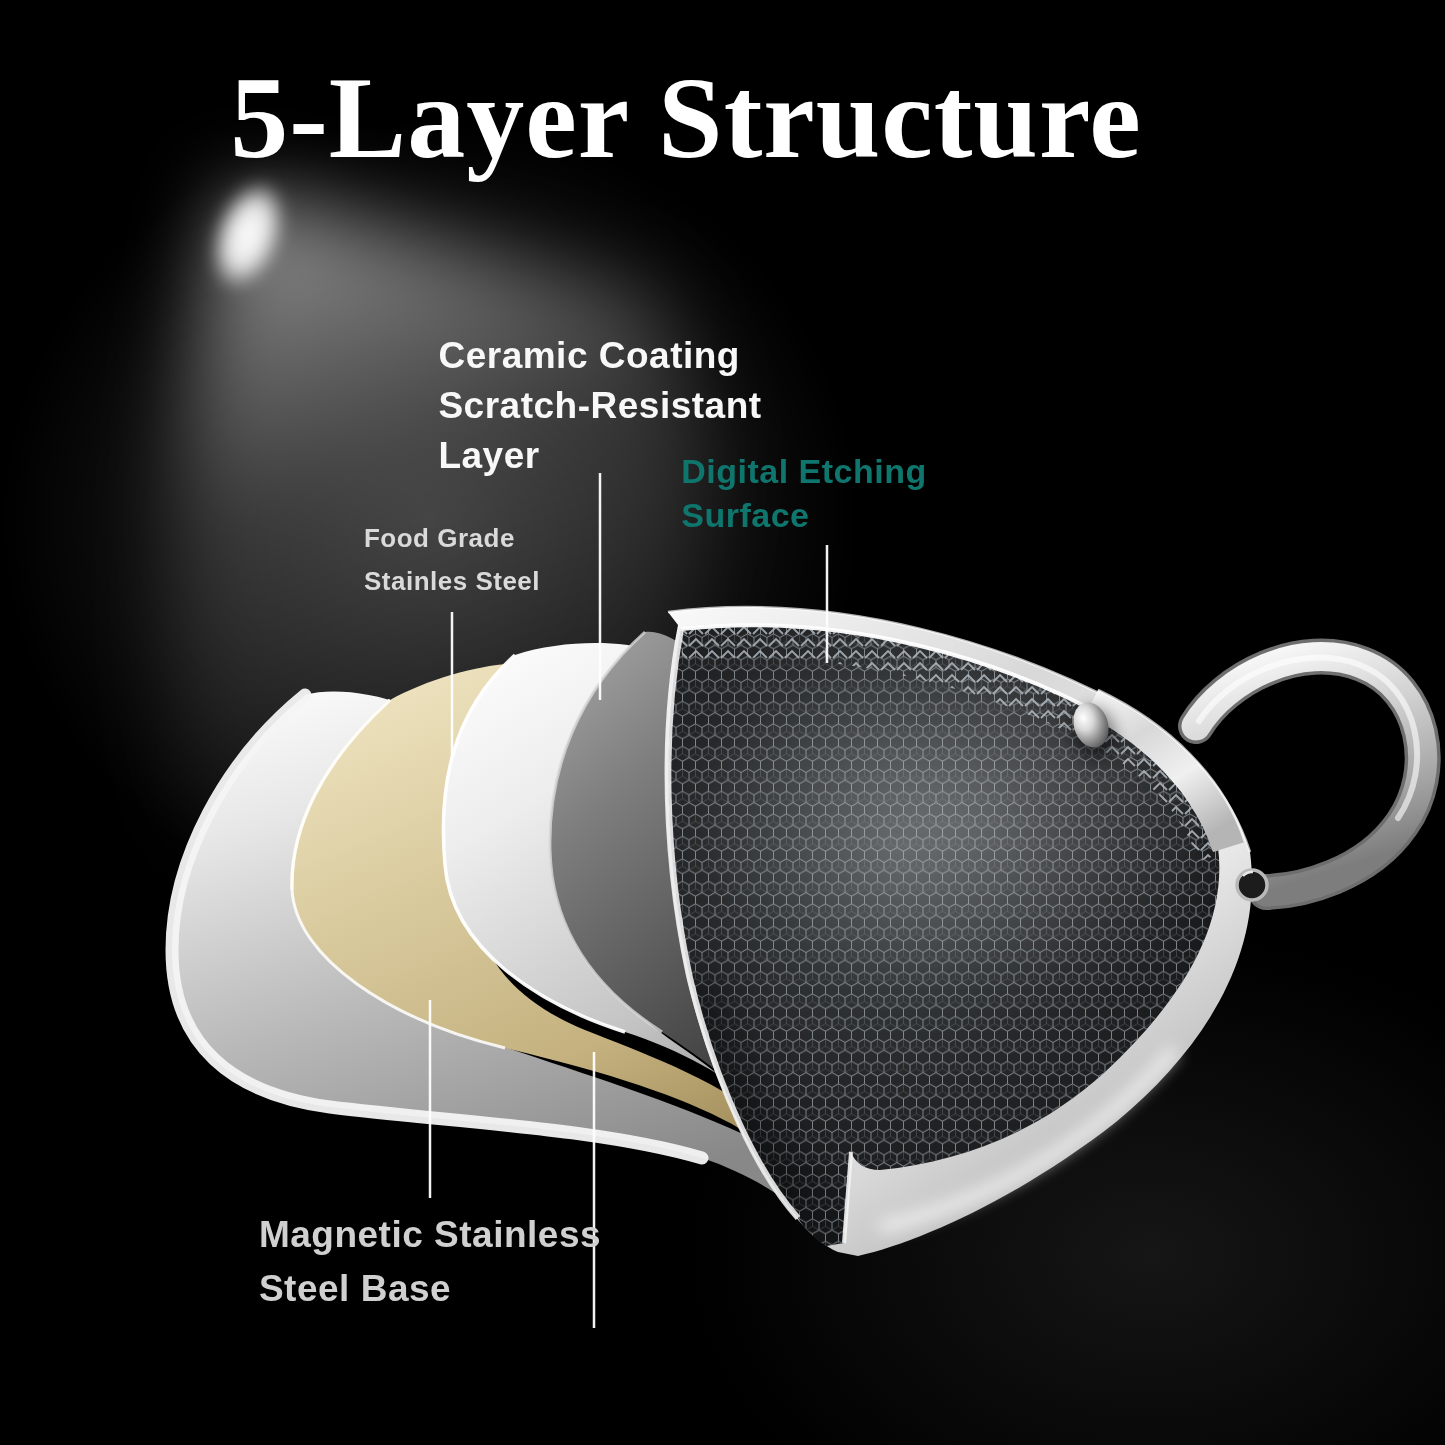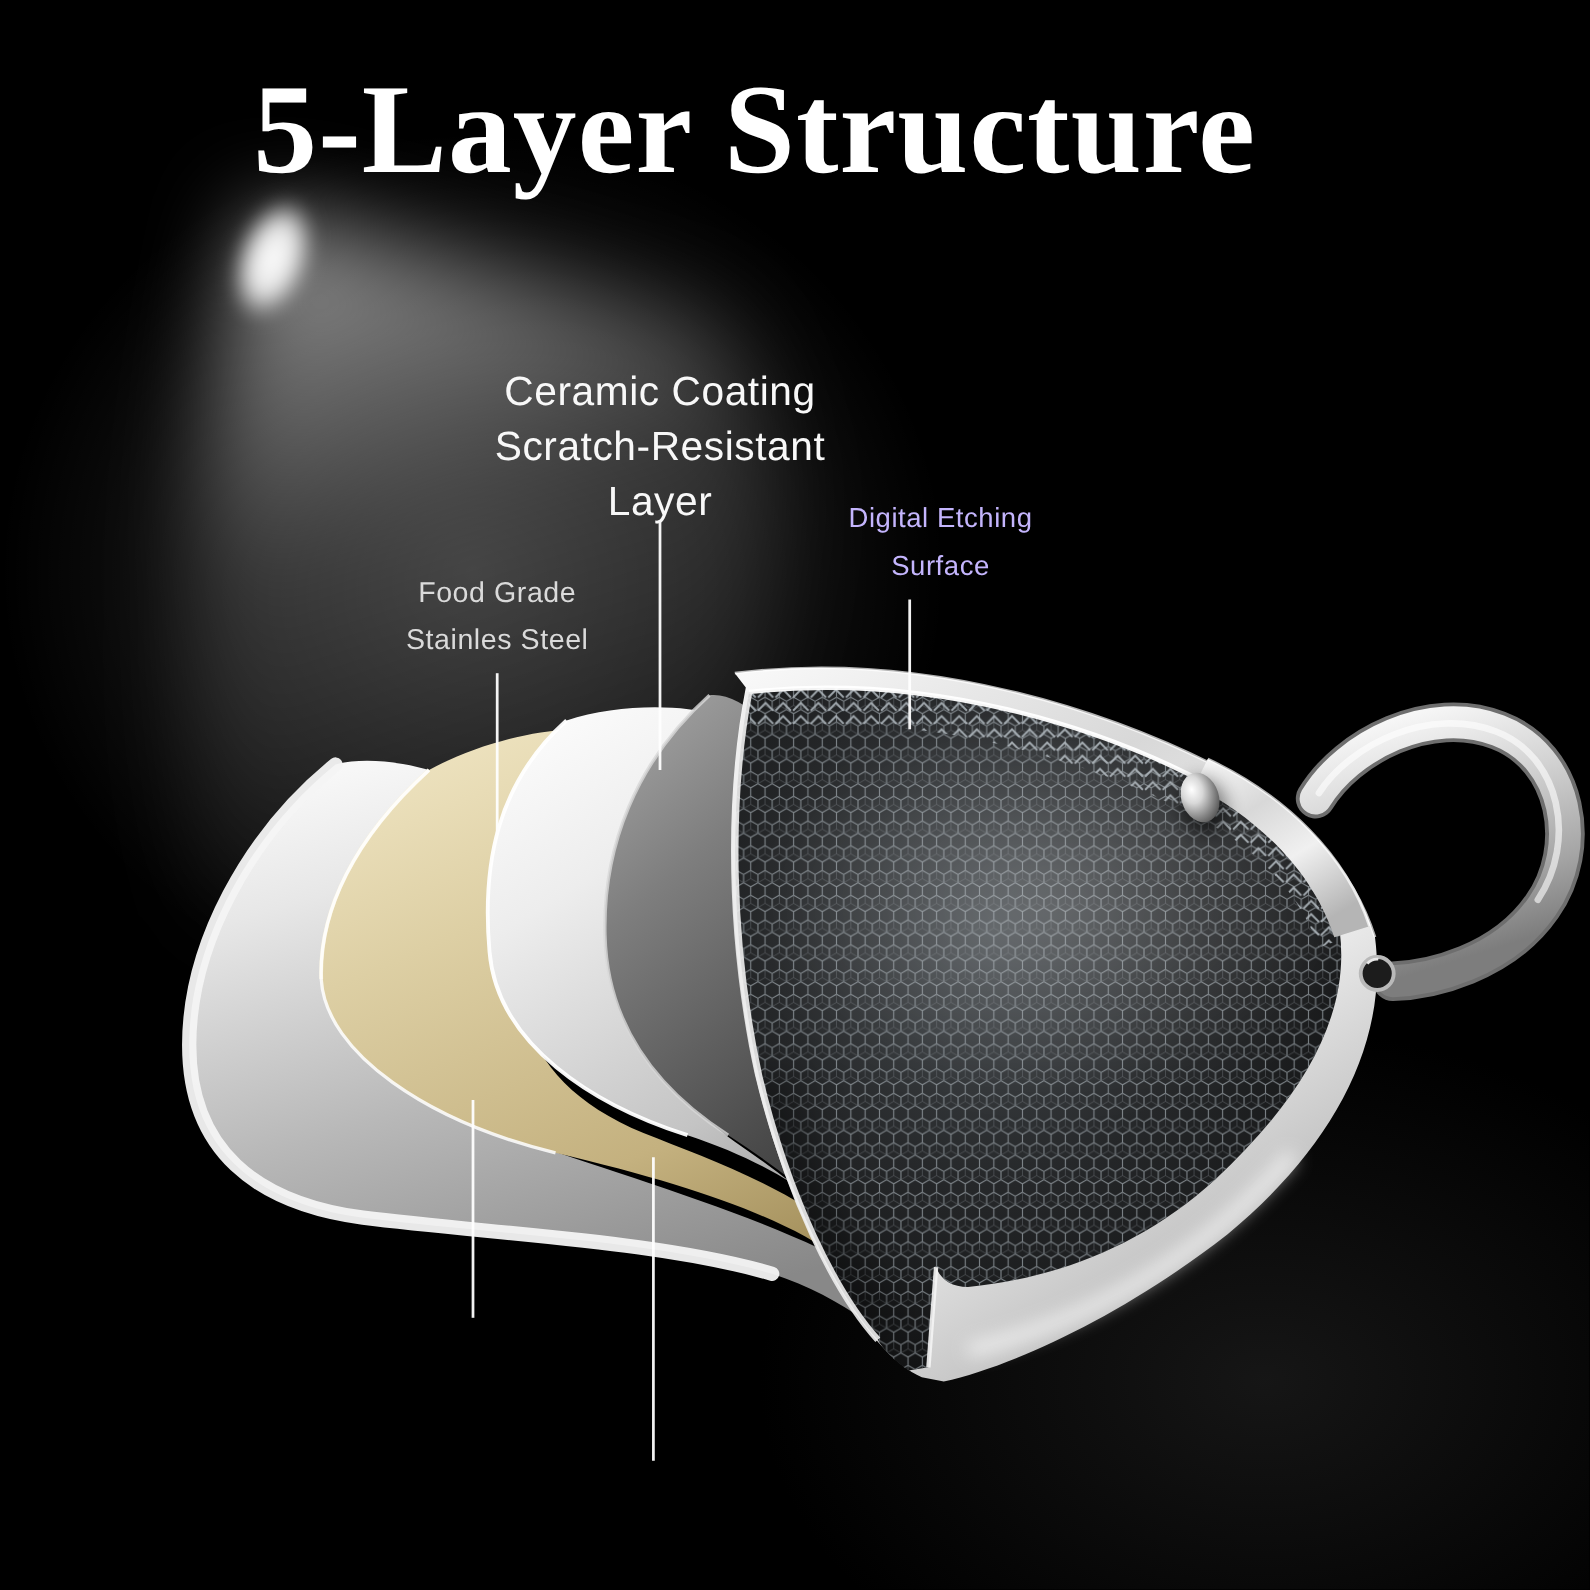--- a/index.html
+++ b/index.html
@@ -1,25 +1,25 @@
 <!DOCTYPE html>
 <html><head>
 <meta charset="utf-8">
 <style>
   html,body{margin:0;padding:0;background:#000;}
   #stage{position:relative;width:1445px;height:1445px;background:#000;overflow:hidden;
          font-family:"Liberation Sans","DejaVu Sans",sans-serif;}
   #art{position:absolute;left:0;top:0;}
-  .lbl{position:absolute;transform:translateX(-50%);text-align:center;
-       font-weight:400;white-space:pre-line;letter-spacing:.5px;}
+  .lbl{position:absolute;transform:translateX(-50%);text-align:left;
+       font-weight:700;white-space:pre-line;letter-spacing:.5px;}
   #page-title{left:686px;top:60px;transform:translateX(-50%);position:absolute;
        font-family:"Liberation Serif","DejaVu Serif",serif;font-weight:700;
        font-size:116px;line-height:1.0;color:#ffffff;letter-spacing:1px;white-space:nowrap;}
   #lbl-ceramic {left:600px;top:331px; font-size:37px;line-height:50px;color:#f8f8f8;}
-  #lbl-digital {left:855px;top:449px; font-size:25px;line-height:44px;color:#c4b5fd;}
+  #lbl-digital {left:804px;top:449px; font-size:34px;line-height:44px;color:#0f766e;}
   #lbl-food    {left:452px;top:517px; font-size:26px;line-height:43px;color:#dadada;}
   #lbl-magnetic{left:430px;top:1208px;font-size:37px;line-height:54px;color:#d0d0d0;}
   #lbl-aluminum{left:598px;top:1341px;font-size:37px;line-height:44px;color:#d0d0d0;}
 </style>
 </head>
 <body>
 
 <div id="stage">
 
 <svg id="art" width="1445" height="1445" viewBox="0 0 1445 1445">
@@ -224,15 +224,17 @@
 <div id="lbl-ceramic" class="lbl">Ceramic Coating
 Scratch-Resistant
 Layer</div>
 
 <div id="lbl-digital" class="lbl">Digital Etching
 Surface</div>
 
 <div id="lbl-food" class="lbl">Food Grade
 Stainles Steel</div>
 
+<div id="lbl-magnetic" class="lbl">Magnetic Stainless
+Steel Base</div>
 
 
 </div>
 
 </body></html>

